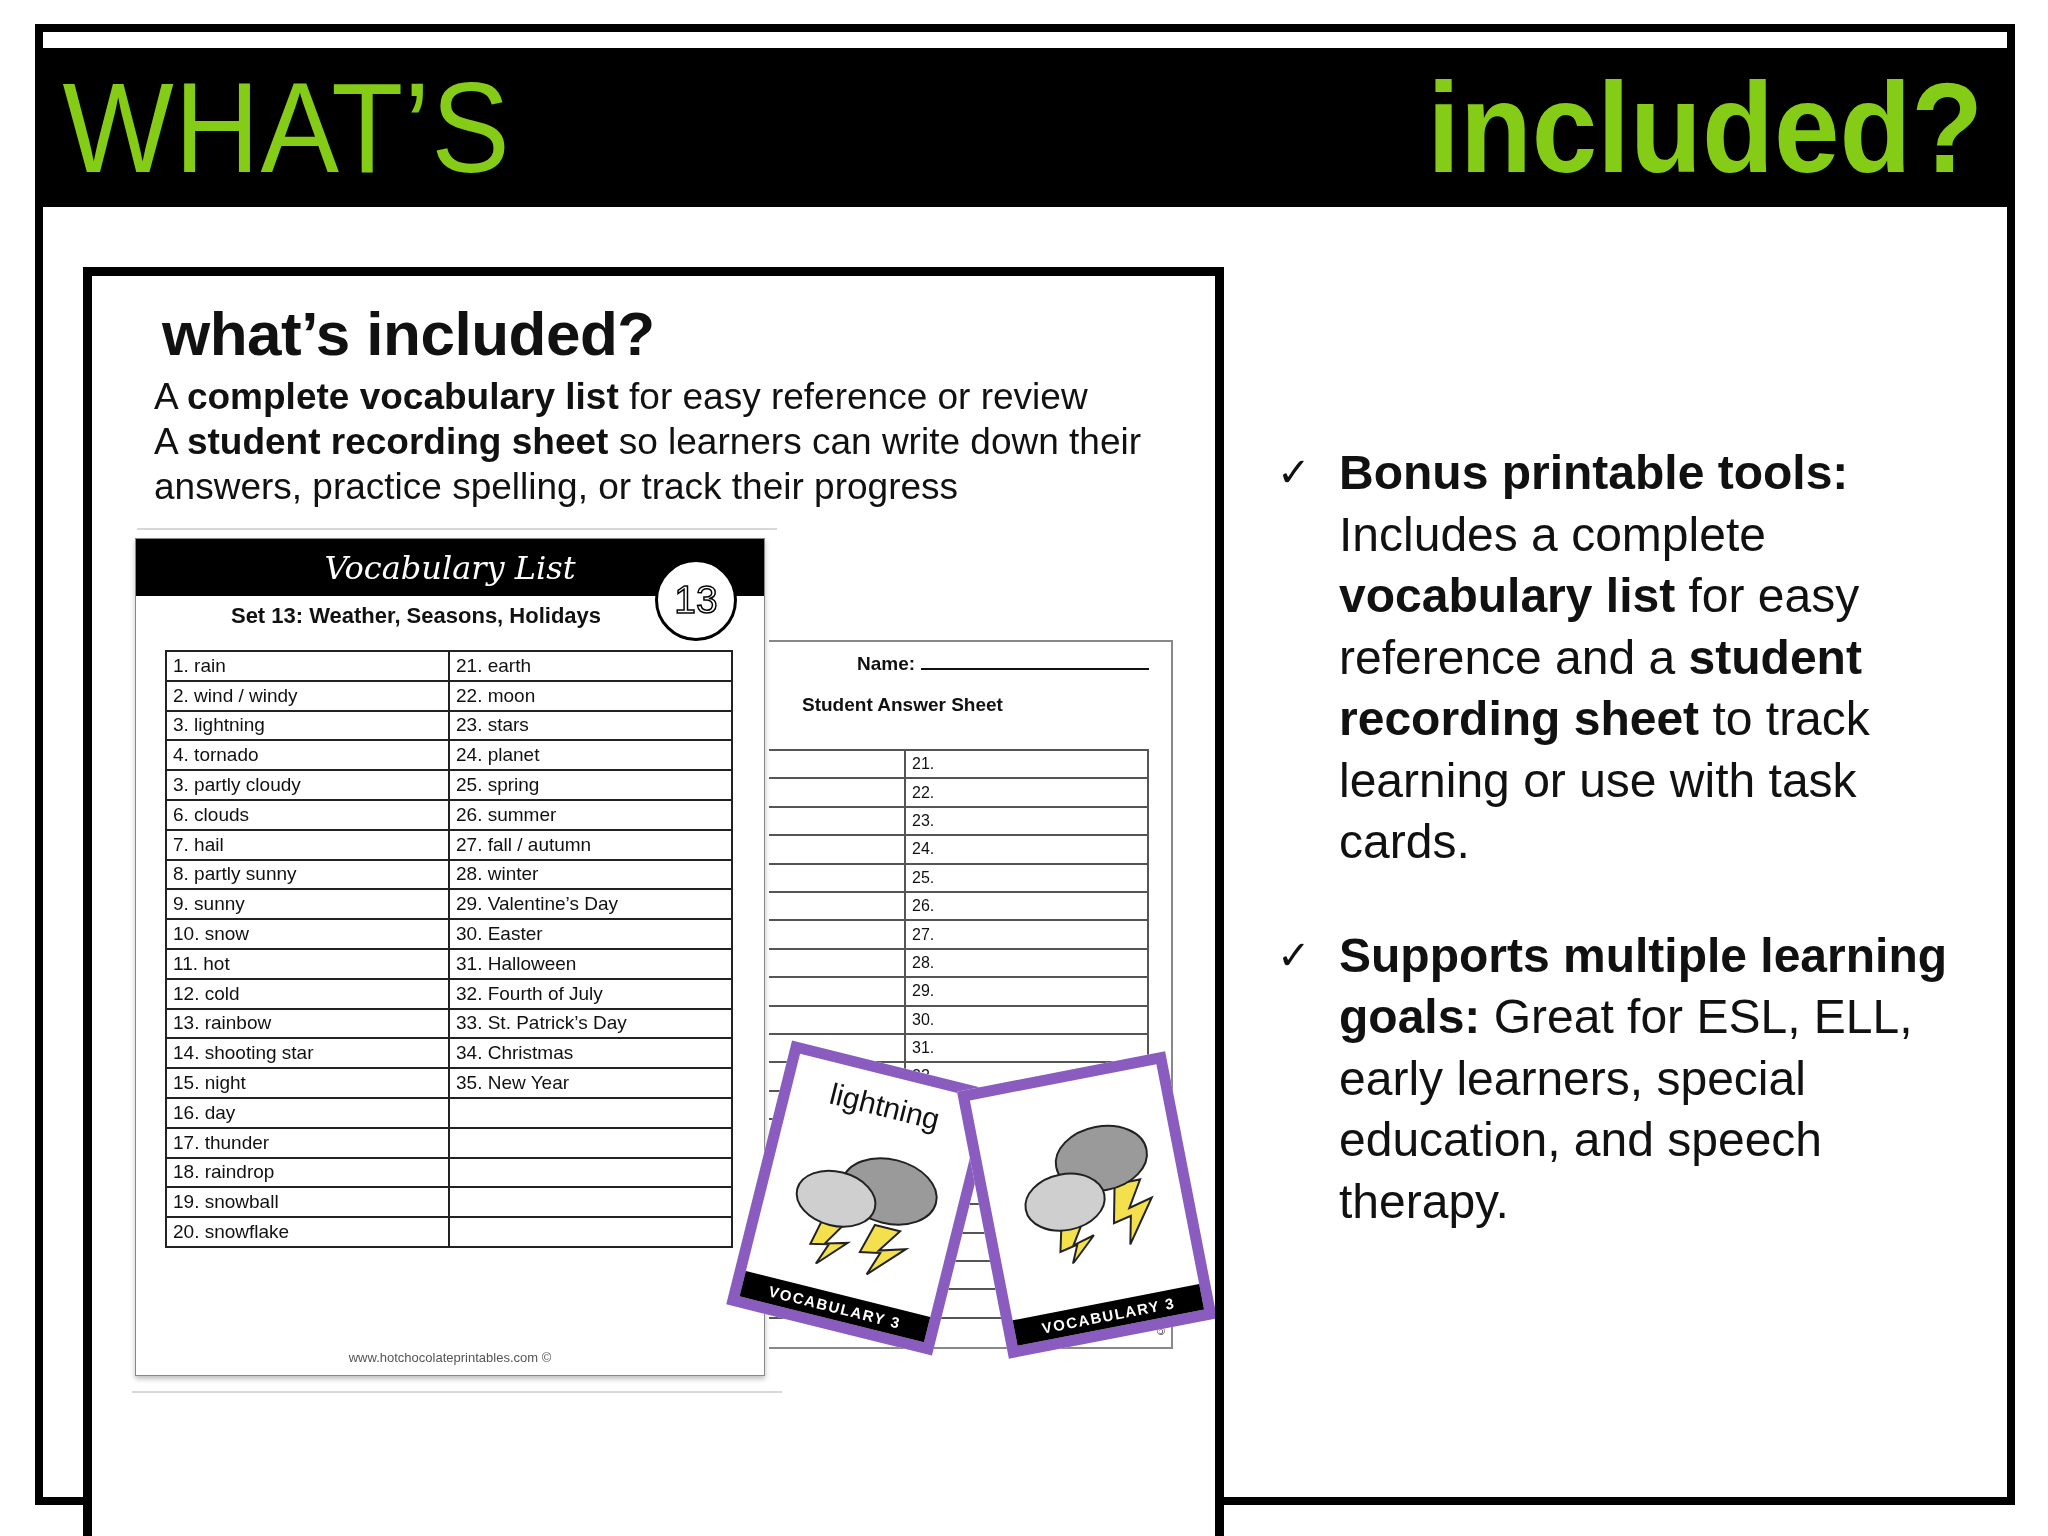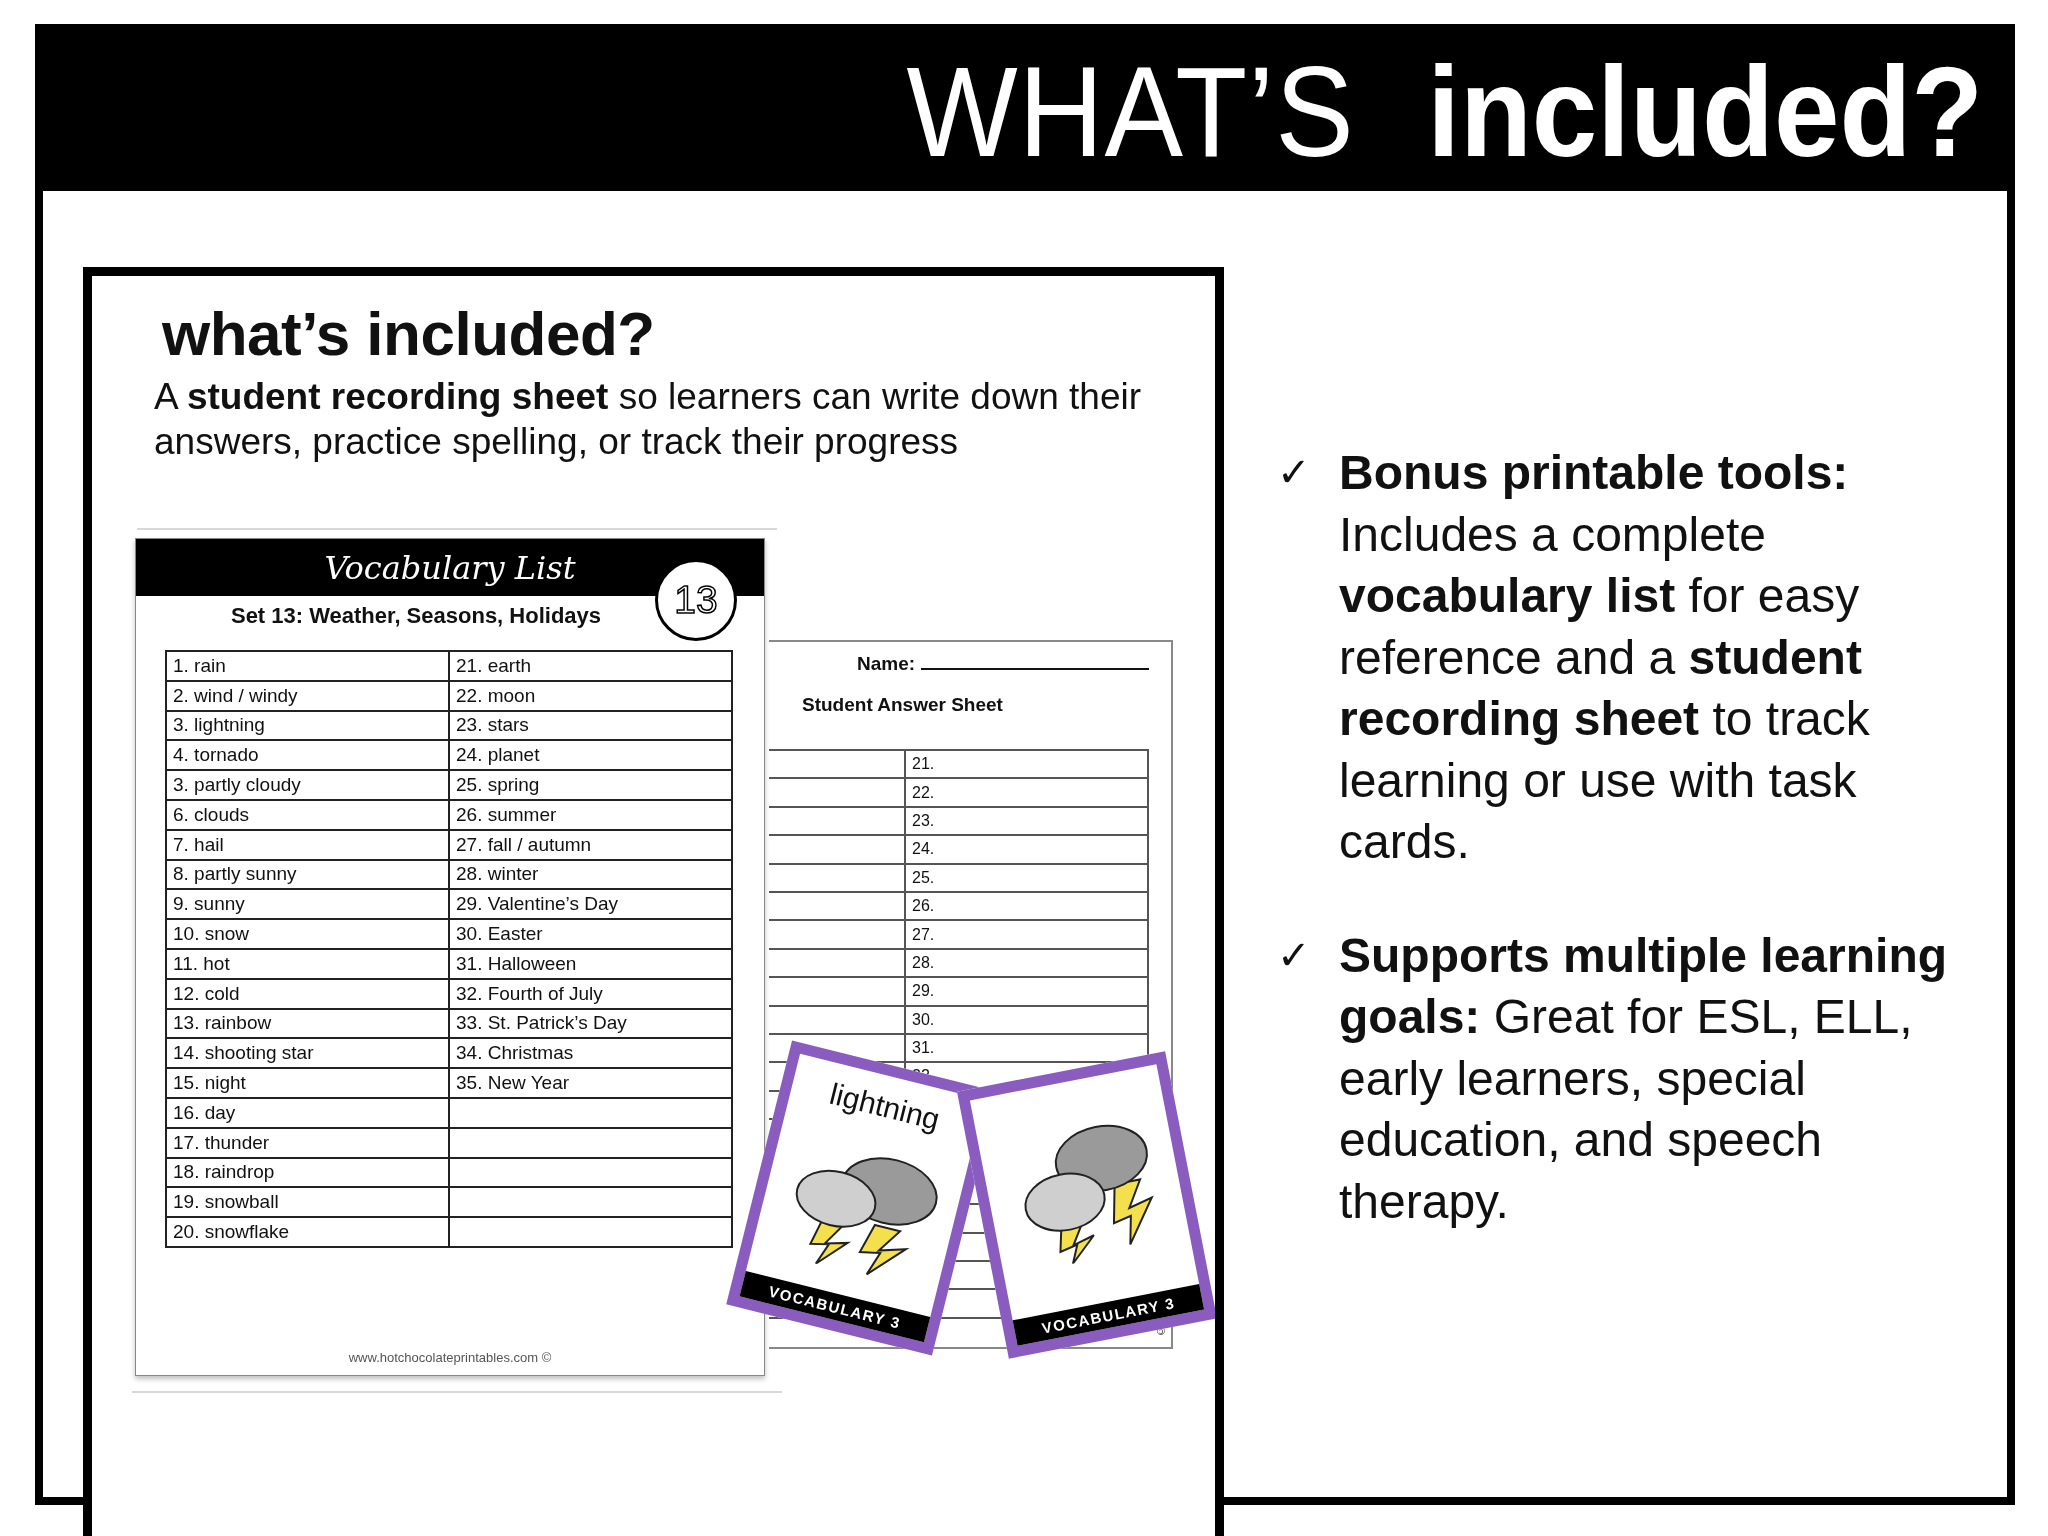--- a/index.html
+++ b/index.html
@@ -1,21 +1,21 @@
 <!DOCTYPE html>
 <html><head>
 <meta charset="utf-8">
 <style>
   html, body { margin:0; padding:0; }
   body { width:2048px; height:1536px; background:#fff; position:relative; overflow:hidden;
          font-family:"Liberation Sans", "DejaVu Sans", sans-serif; color:#111; }
   .outer { position:absolute; left:35px; top:24px; width:1980px; height:1481px;
            box-sizing:border-box; border:8px solid #000; background:#fff; }
-  .banner { position:absolute; left:0; top:0; right:0; height:159px; background:#000;
-            display:flex; align-items:center; justify-content:flex-end; color:#ffffff; }
+  .banner { position:absolute; left:0; top:16px; right:0; height:159px; background:#000;
+            display:flex; align-items:center; justify-content:space-between; color:#84cc16; }
   .banner .thin { font-weight:400; font-size:128px; letter-spacing:1px; transform:scaleX(0.92); display:inline-block; }
   .banner .bold { font-weight:700; font-size:128px; margin-left:28px; transform:scaleX(0.92); display:inline-block; }
 
   .inner { position:absolute; left:83px; top:267px; width:1141px; height:1441px;
            box-sizing:border-box; border:9px solid #000; background:#fff; overflow:hidden; }
   .inner-title { position:absolute; left:70px; top:22px; font-size:62px; font-weight:700; letter-spacing:-0.5px; }
   .inner-desc { position:absolute; left:62px; top:98px; font-size:37px; line-height:45px; width:1060px; }
   .inner-desc b { font-weight:700; }
   .sep-line { position:absolute; left:45px; top:252px; width:640px; height:2px; background:#d8d8d8; }
   .sep-line2 { position:absolute; left:40px; top:1115px; width:650px; height:2px; background:#d8d8d8; }
@@ -65,20 +65,21 @@
 <div class="outer">
   <div class="banner">
     <span class="thin">WHAT’S</span>
     <span class="bold">included?</span>
   </div>
 </div>
 
 <div class="inner">
   <div class="inner-title">what’s included?</div>
   <div class="inner-desc">
+    <div><span>A </span><b>complete vocabulary list</b><span> for easy reference or review</span></div>
     <div><span>A </span><b>student recording sheet</b><span> so learners can write down their answers, practice spelling, or track their progress</span></div>
   </div>
   <div class="sep-line"></div>
 
   <div class="answer-page">
     <div class="name-line"><span>Name:</span><span class="blank"></span></div>
     <div class="ans-title">Student Answer Sheet</div>
     <table class="ans-table">
         <tbody id="ans-body">
           <tr>

